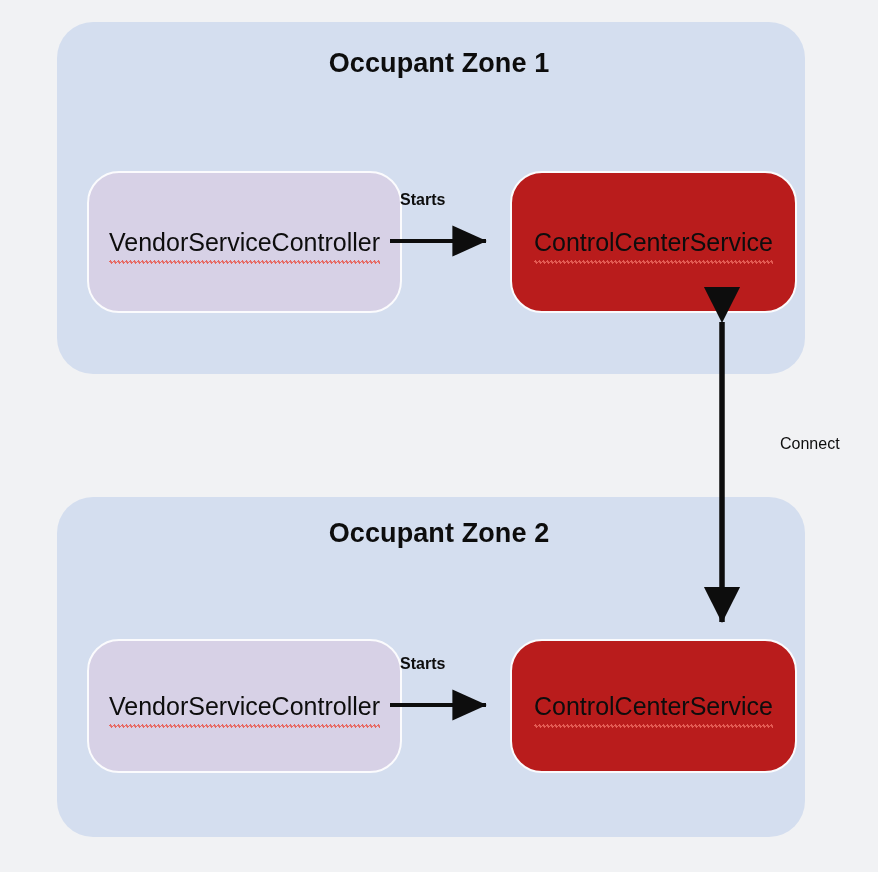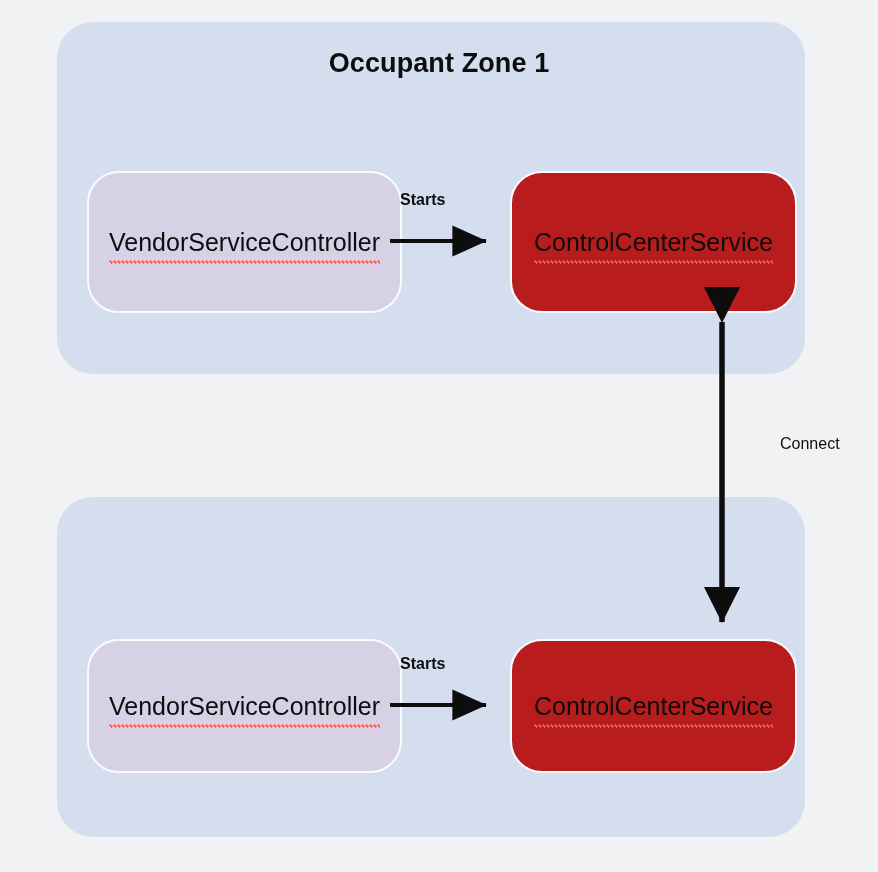--- a/index.html
+++ b/index.html
@@ -118,20 +118,21 @@
     <span class="node-label">VendorServiceController</span>
   </div>
 
   <div class="node control" id="node-control-1">
     <span class="node-label">ControlCenterService</span>
   </div>
 
   <div class="edge-label bold" id="label-starts-1">Starts</div>
 
   <div class="zone" id="zone-2"></div>
+  <div class="zone-title" id="zone-2-title-wrap" style="top:518px;">Occupant Zone 2</div>
 
   <div class="node vendor" id="node-vendor-2">
     <span class="node-label">VendorServiceController</span>
   </div>
 
   <div class="node control" id="node-control-2">
     <span class="node-label">ControlCenterService</span>
   </div>
 
   <div class="edge-label bold" id="label-starts-2">Starts</div>

